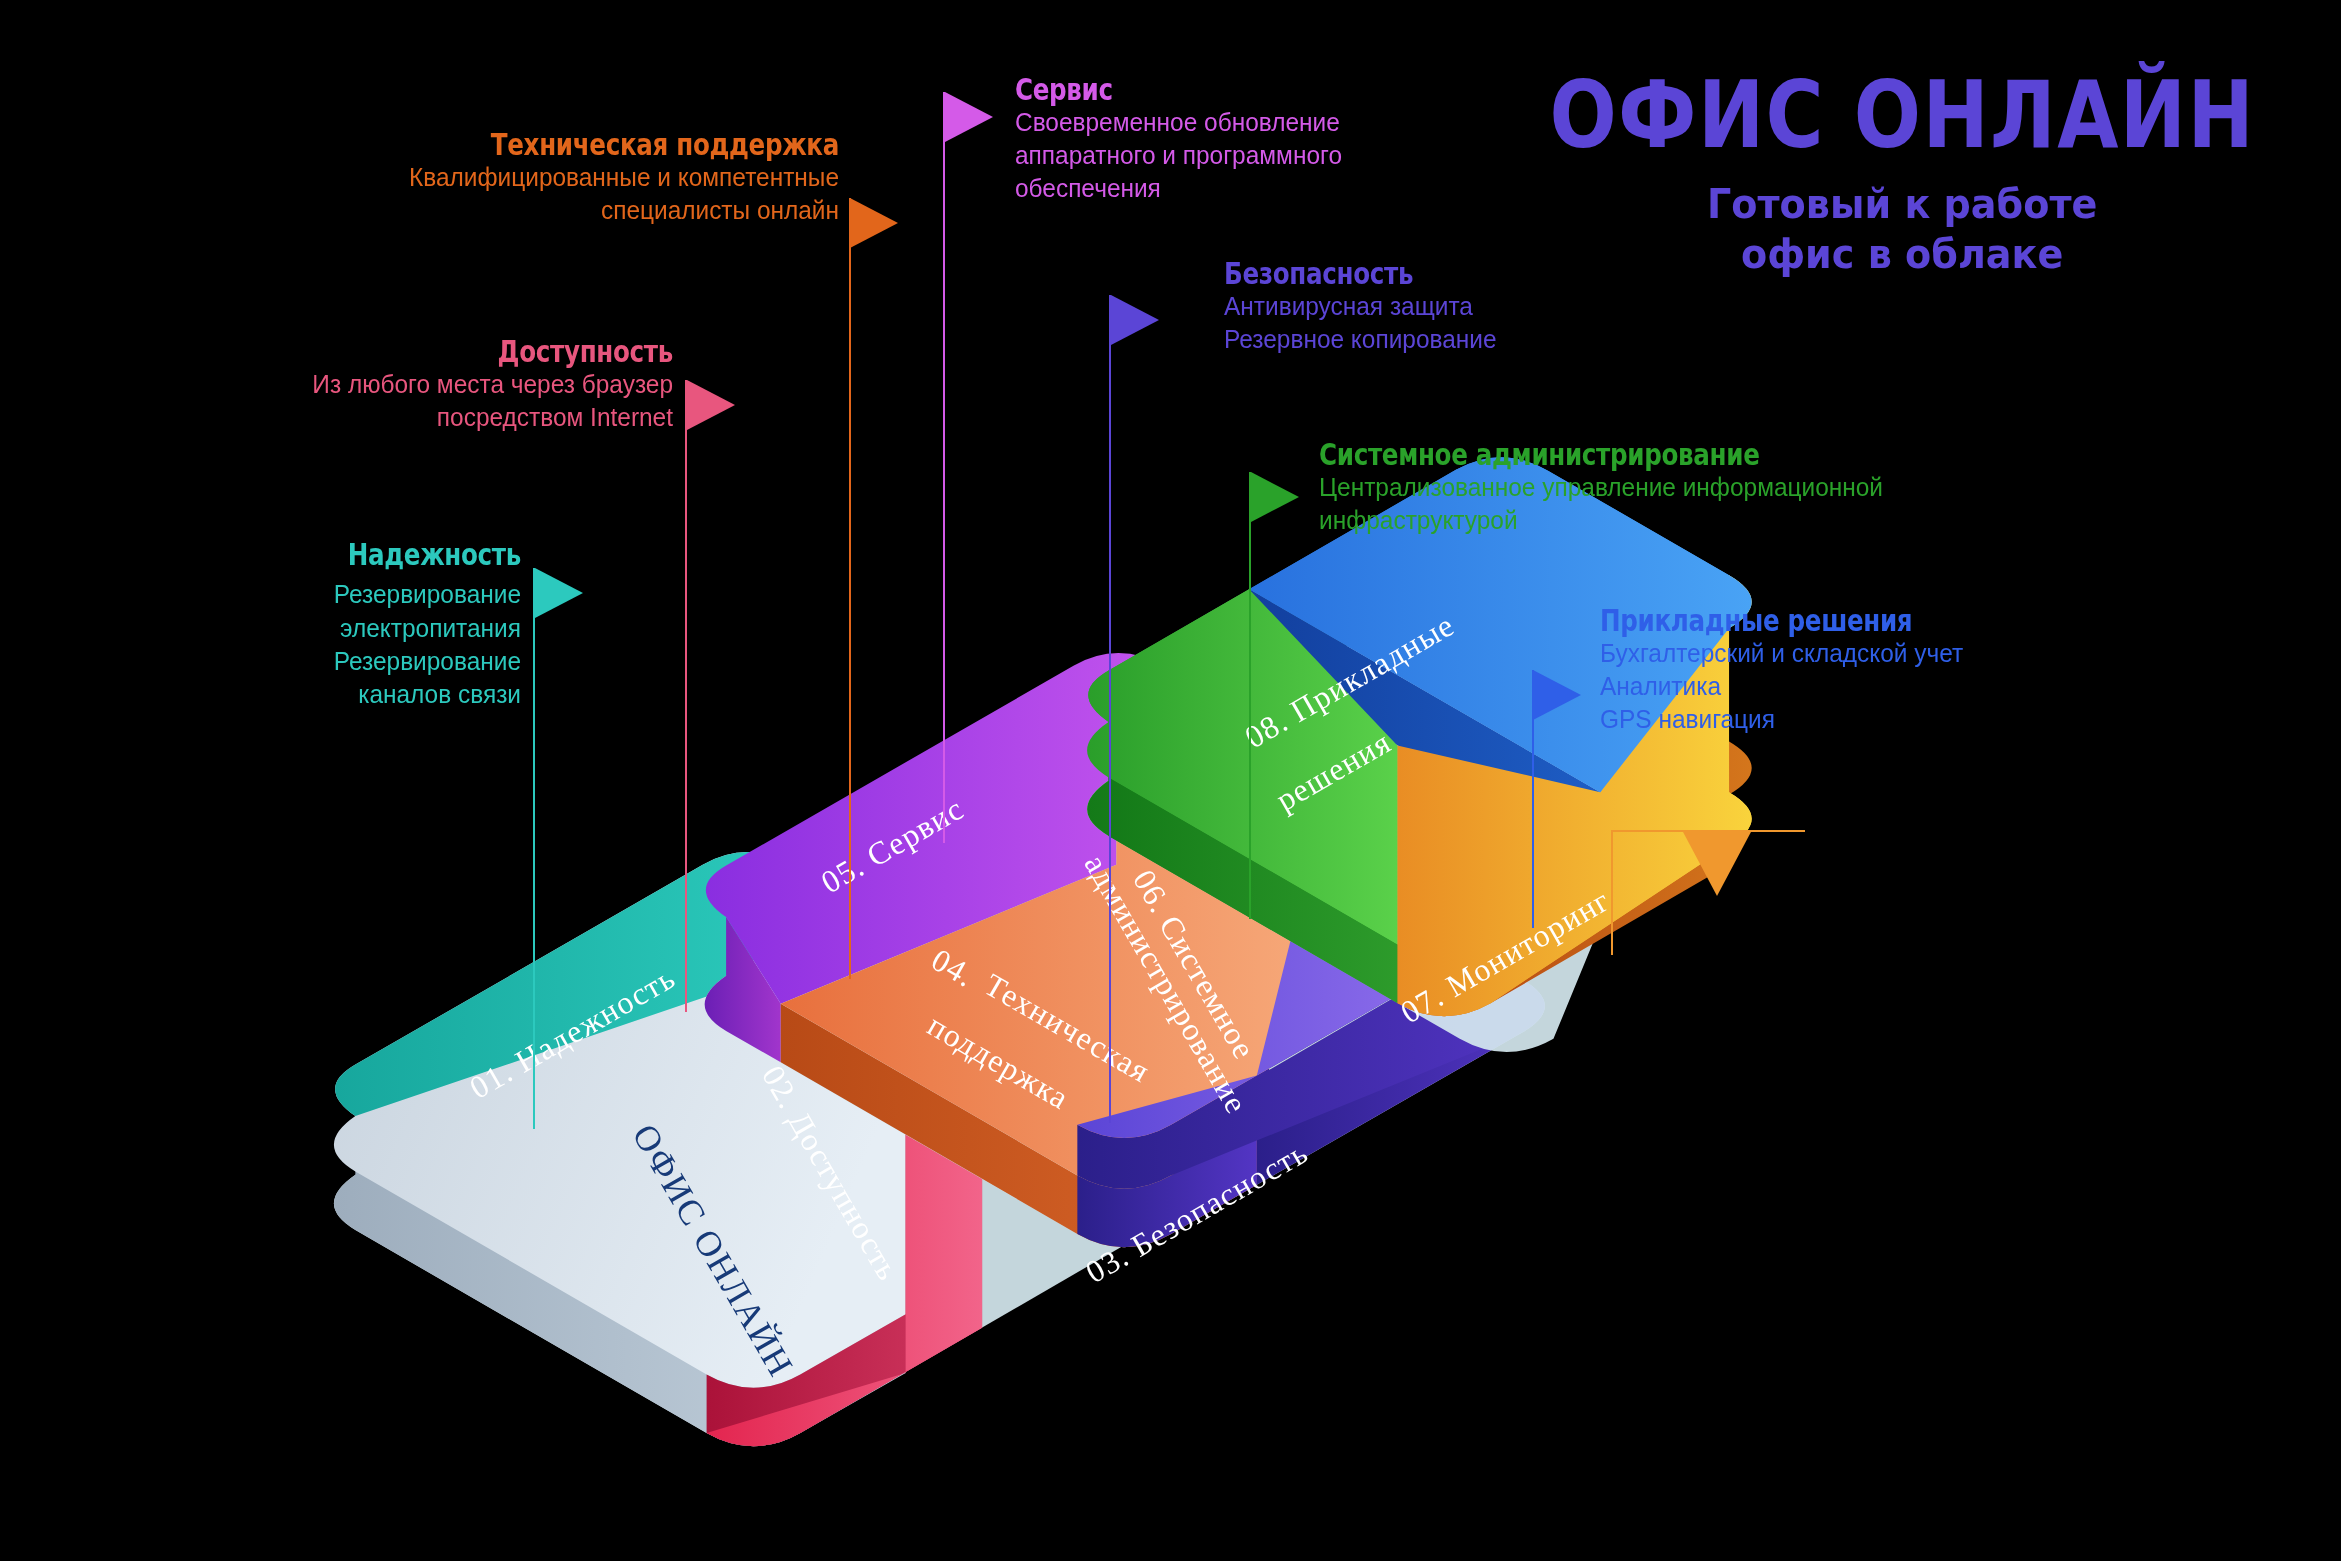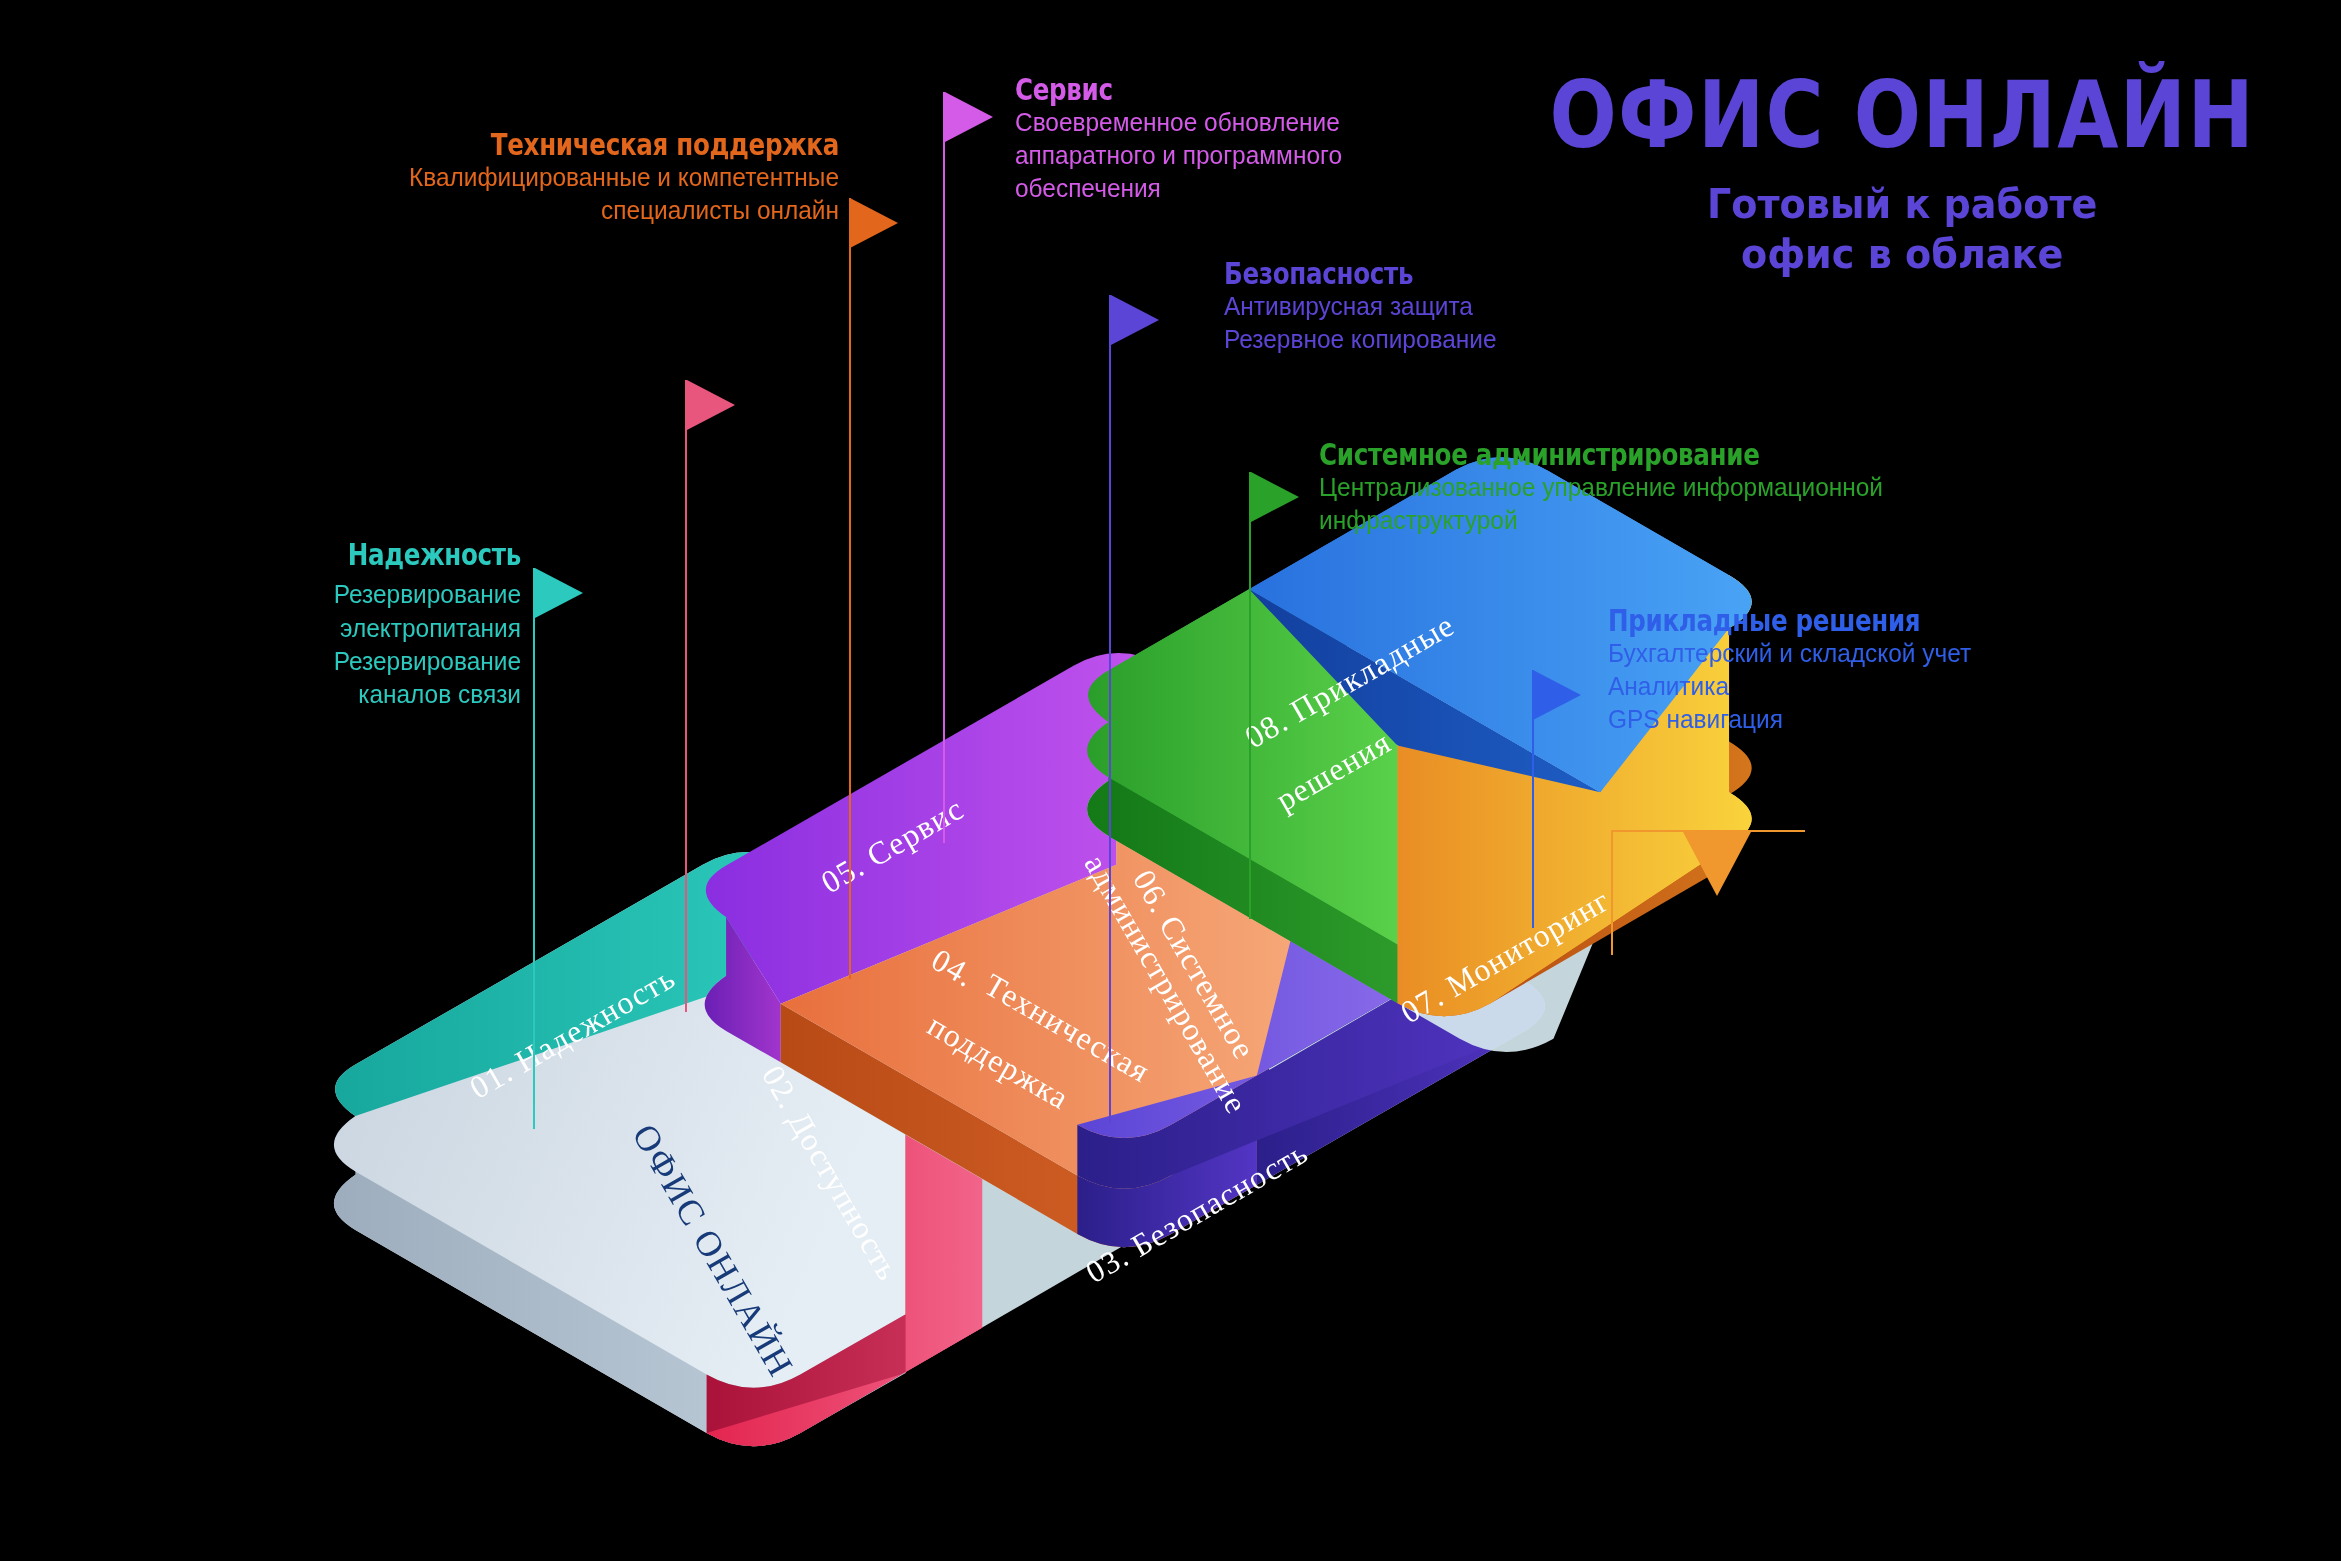--- a/index.html
+++ b/index.html
@@ -310,29 +310,36 @@
   </div>
 
   <div class="callout lalign" style="left:1319px; top:439px;">
     <div class="c-title" style="color:#2aa22a;">Системное администрирование</div>
     <div class="c-body" style="color:#2aa22a;">
       <div>Централизованное управление информационной</div>
       <div>инфраструктурой</div>
     </div>
   </div>
 
-  <div class="callout lalign" style="left:1600px; top:605px;margin-left:8px;">
+  <div class="callout lalign" style="left:1600px; top:605px;">
     <div class="c-title" style="color:#2f5fe8;">Прикладные решения</div>
     <div class="c-body" style="color:#2f5fe8;">
       <div>Бухгалтерский и складской учет</div>
       <div>Аналитика</div>
       <div>GPS навигация</div>
     </div>
   </div>
 
+  <div class="callout ralign" style="left:0px; top:336px; width:673px;">
+    <div class="c-title" style="color:#e8567e;">Доступность</div>
+    <div class="c-body" style="color:#e8567e;">
+      <div>Из любого места через браузер</div>
+      <div>посредством Internet</div>
+    </div>
+  </div>
 
   <div class="callout ralign" style="left:0px; top:539px; width:521px;">
     <div class="c-title" style="color:#2cc9be;">Надежность</div>
     <div class="c-body" style="color:#2cc9be; margin-top:7.8px;">
       <div>Резервирование</div>
       <div>электропитания</div>
       <div>Резервирование</div>
       <div>каналов связи</div>
     </div>
   </div>

